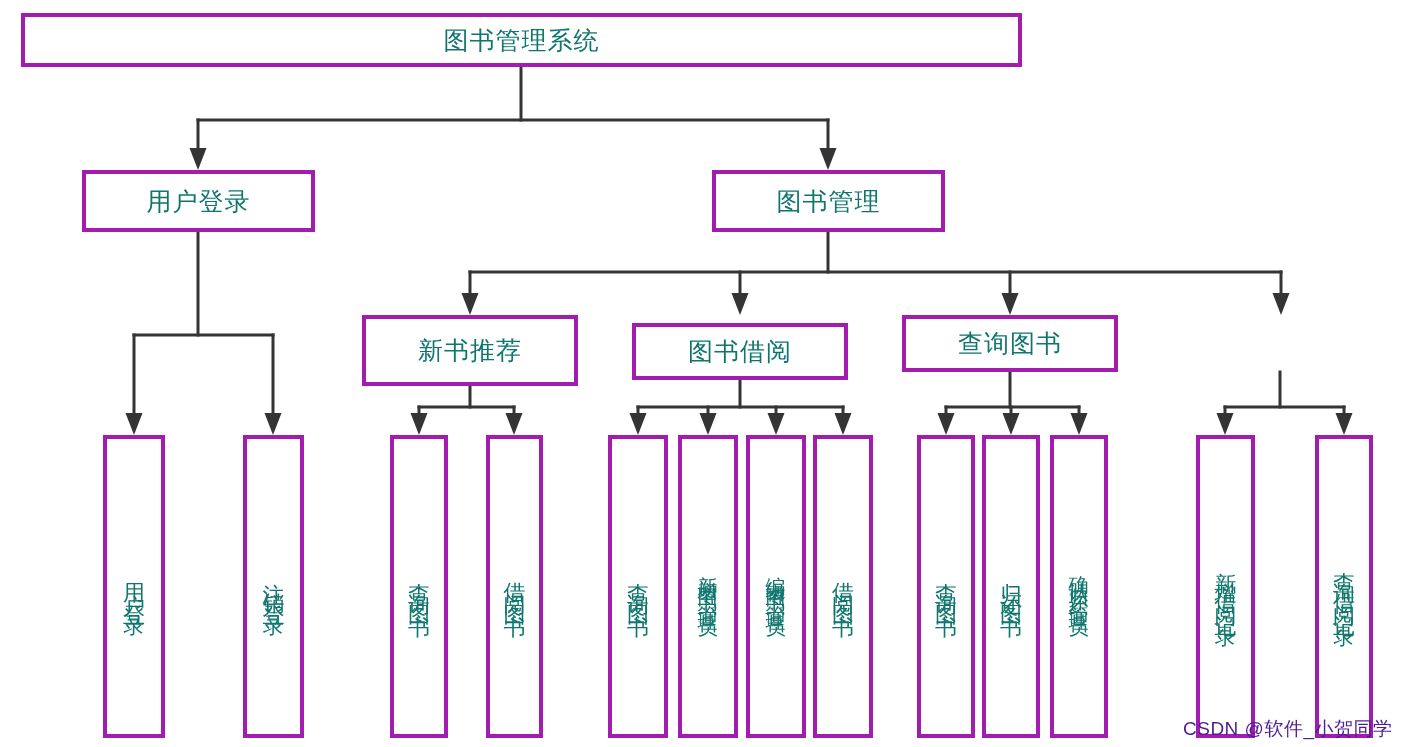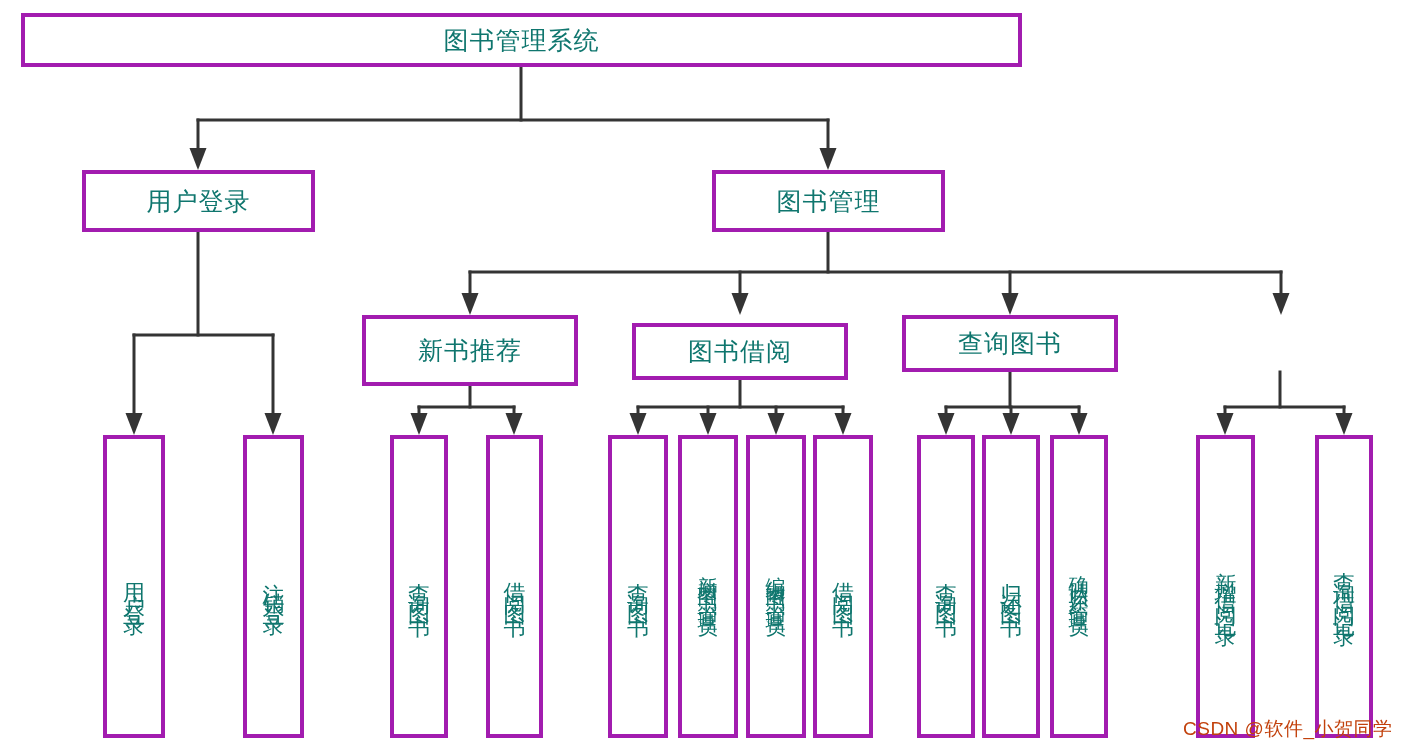--- a/index.html
+++ b/index.html
@@ -42,21 +42,21 @@
   }
   .vnode.long {
     font-size: 20px;
     letter-spacing: 0.3em;
   }
   .watermark {
     position: absolute;
     left: 1183px;
     top: 716px;
     font-size: 19px;
-    color: #c2410c;
+    color: #4c1d95;
     letter-spacing: 0.5px;
     white-space: nowrap;
     z-index: 5;
   }
 </style>
 </head>
 <body>
 
 <div class="canvas">
 

